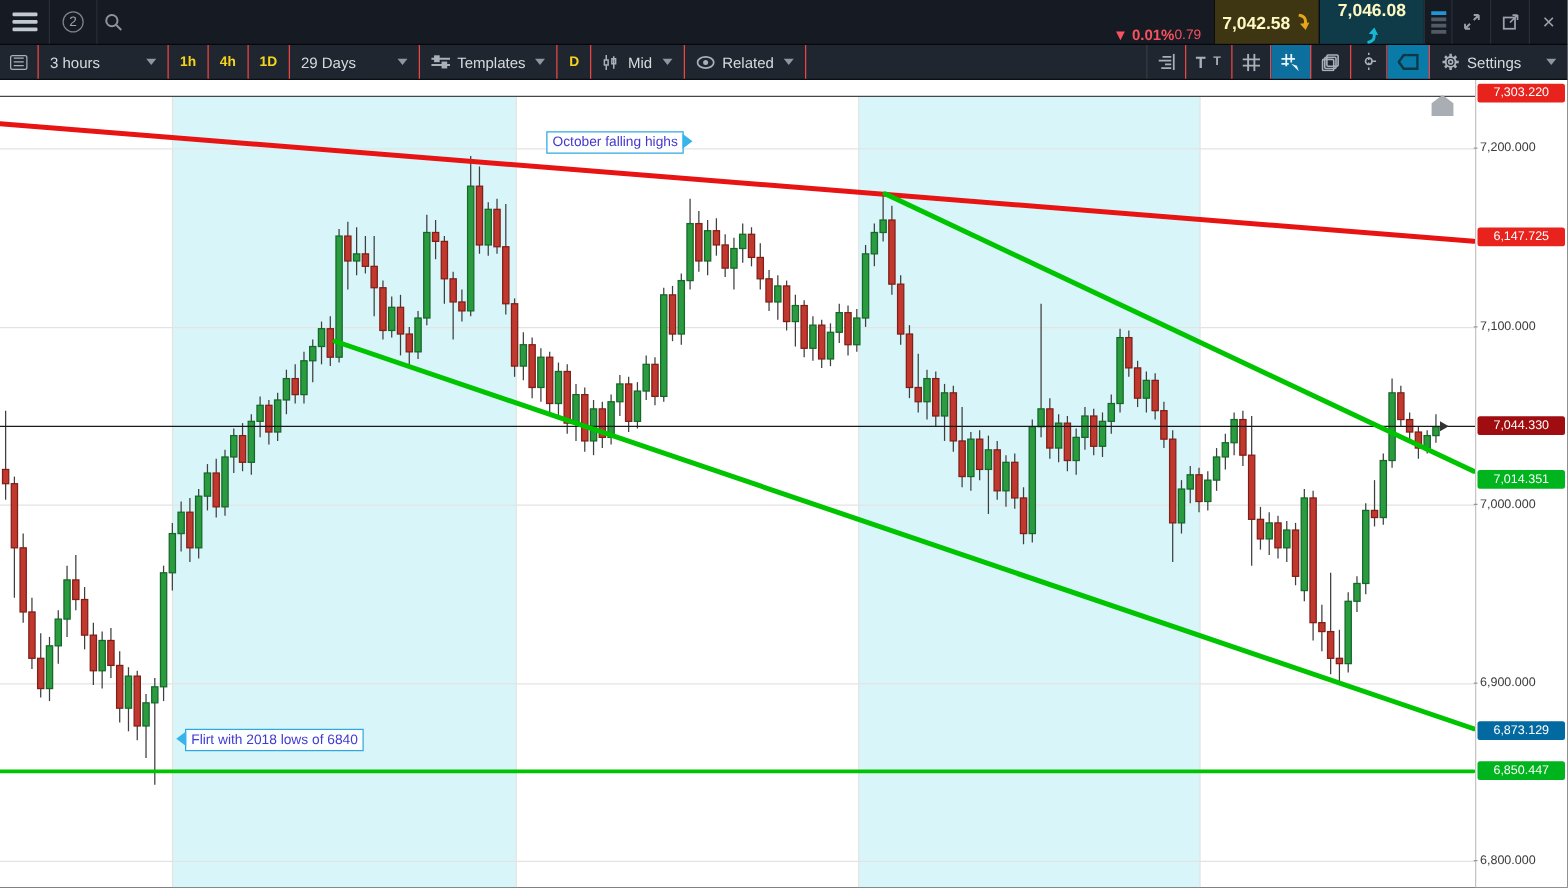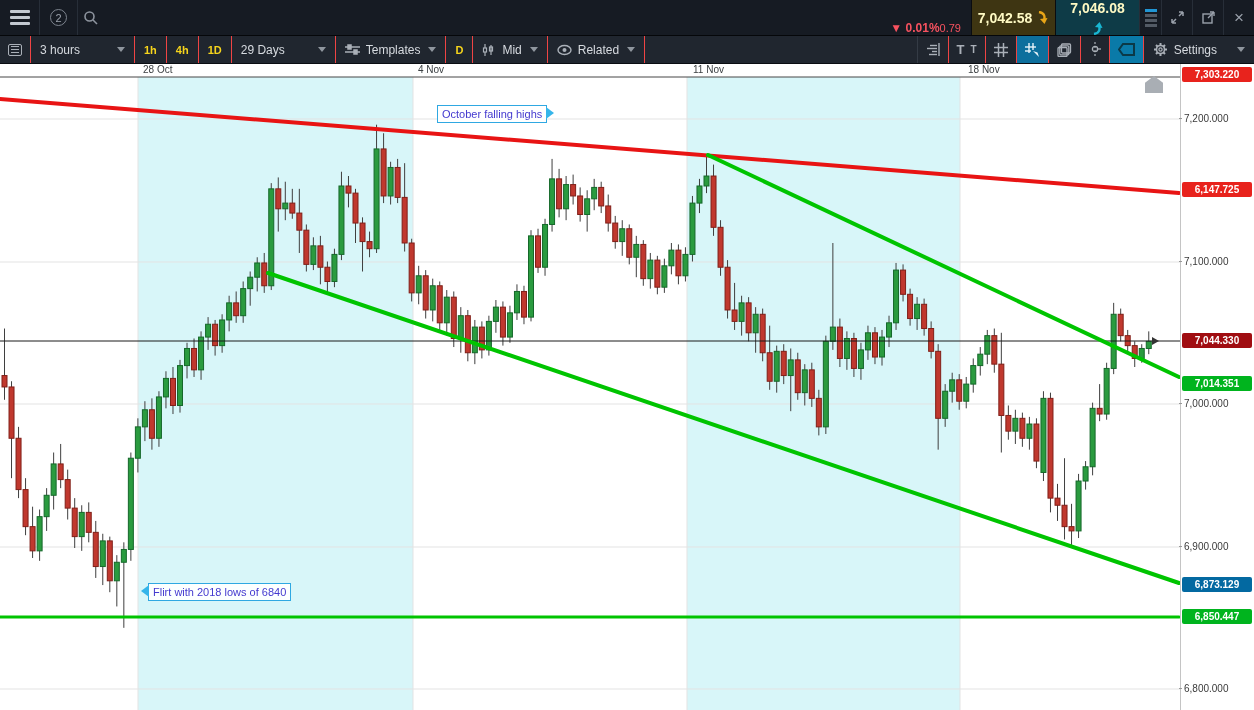--- a/index.html
+++ b/index.html
@@ -44,21 +44,21 @@
   .listbox i{display:block;height:1px;background:#aab0b8;}
 
   
   .chart-area{position:absolute;left:0;top:64px;width:1254px;height:646px;background:#fff;}
   #plot{position:absolute;left:0;top:0;}
   .dates{position:absolute;left:0;top:0;width:1180px;height:13px;}
   .dates span{position:absolute;top:0;font-size:10px;color:#3c4043;}
   .axis{position:absolute;left:1180px;top:0;width:74px;height:646px;border-left:1px solid #c4c4c4;background:#fff;}
   .axlabel{position:absolute;left:3px;font-size:10px;color:#3a3a3a;white-space:nowrap;}
   .axlabel:before{content:"";position:absolute;left:-5px;top:5px;width:3px;height:1px;background:#999;}
-  .badge{position:absolute;left:1px;width:70px;text-align:center;font-size:10px;font-weight:bold;color:#fff;border-radius:2px;padding:2px 0;white-space:nowrap;}
+  .badge{position:absolute;left:1px;width:70px;text-align:center;font-size:10px;font-weight:normal;color:#fff;border-radius:2px;padding:2px 0;white-space:nowrap;}
   .ann{position:absolute;font-size:11px;padding:0 4px;line-height:16px;background:rgba(255,255,255,.92);border:1px solid #2fa8e2;white-space:nowrap;cursor:pointer;}
   .ann .tri{position:absolute;top:1px;width:0;height:0;border-top:6px solid transparent;border-bottom:6px solid transparent;}
   .ann-right .tri{right:-8px;border-left:8px solid #35b5ea;}
   .ann-left .tri{left:-8px;border-right:8px solid #35b5ea;}
   .pentagon{position:absolute;width:18px;height:17px;background:#a9aeb4;clip-path:polygon(50% 0,100% 40%,100% 100%,0 100%,0 40%);cursor:pointer;}
   svg{display:block;}
 </style>
 </head>
 <body>
 
@@ -578,26 +578,20 @@
         <rect x="1139.24" y="284.4733" width="5" height="9.977100000000007" fill="#2a9b3f" stroke="#15682a" stroke-width="1"></rect>
         <line x1="1148.76" y1="267.36969999999997" x2="1148.76" y2="290.17449999999997" stroke="#3f3f3f" stroke-width="1"></line>
         <rect x="1146.26" y="277.34680000000003" width="5" height="7.1264999999999645" fill="#2a9b3f" stroke="#15682a" stroke-width="1"></rect>
         <line x1="0" y1="277" x2="1180" y2="277" stroke="#1a1a1a" stroke-width="1"></line>
         <polygon points="1152,273 1159,277 1152,281" fill="#333"></polygon>
         <line x1="0" y1="35" x2="1179" y2="129" stroke="#e81414" stroke-width="4" stroke-linecap="round"></line>
         <line x1="708" y1="91" x2="1179" y2="313" stroke="#00c400" stroke-width="4" stroke-linecap="round"></line>
         <line x1="268" y1="209" x2="1179" y2="519" stroke="#00c400" stroke-width="4" stroke-linecap="round"></line>
         <line x1="0" y1="553" x2="1179" y2="553" stroke="#00c400" stroke-width="3" stroke-linecap="round"></line>
       </svg>
-    <div class="dates" id="dates">
-        <span style="left: 143px;">28 Oct</span>
-        <span style="left: 418px;">4 Nov</span>
-        <span style="left: 693px;">11 Nov</span>
-        <span style="left: 968px;">18 Nov</span>
-      </div>
     <div id="anns">
         <div class="ann ann-right" style="left: 437px; top: 41px; color: rgb(67, 57, 207); border-color: rgb(47, 168, 226);">October falling highs<span class="tri"></span></div>
         <div class="ann ann-left" style="left: 148px; top: 519px; color: rgb(67, 57, 207); border-color: rgb(47, 168, 226);">Flirt with 2018 lows of 6840<span class="tri"></span></div>
       </div>
     <div class="pentagon" id="pentagon" style="left: 1145px; top: 12px;"></div>
     <div class="axis" id="axis">
         <span class="badge" style="top: 3px; background: rgb(232, 35, 29);">7,303.220</span>
         <span class="axlabel" style="top: 49px;">7,200.000</span>
         <span class="badge" style="top: 118px; background: rgb(232, 35, 29);">6,147.725</span>
         <span class="axlabel" style="top: 192px;">7,100.000</span>

